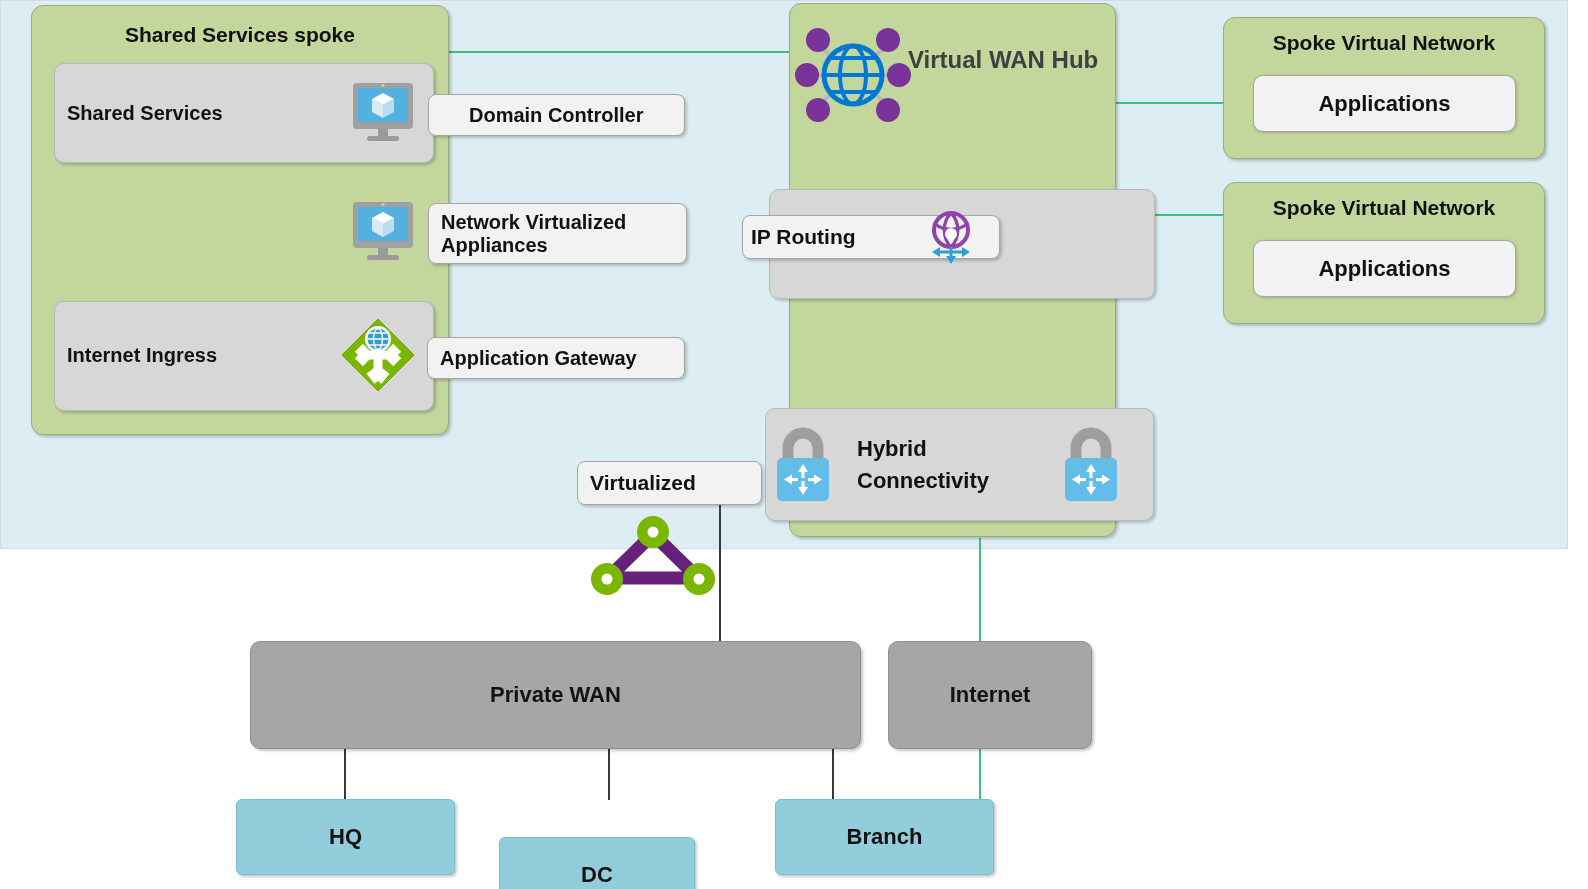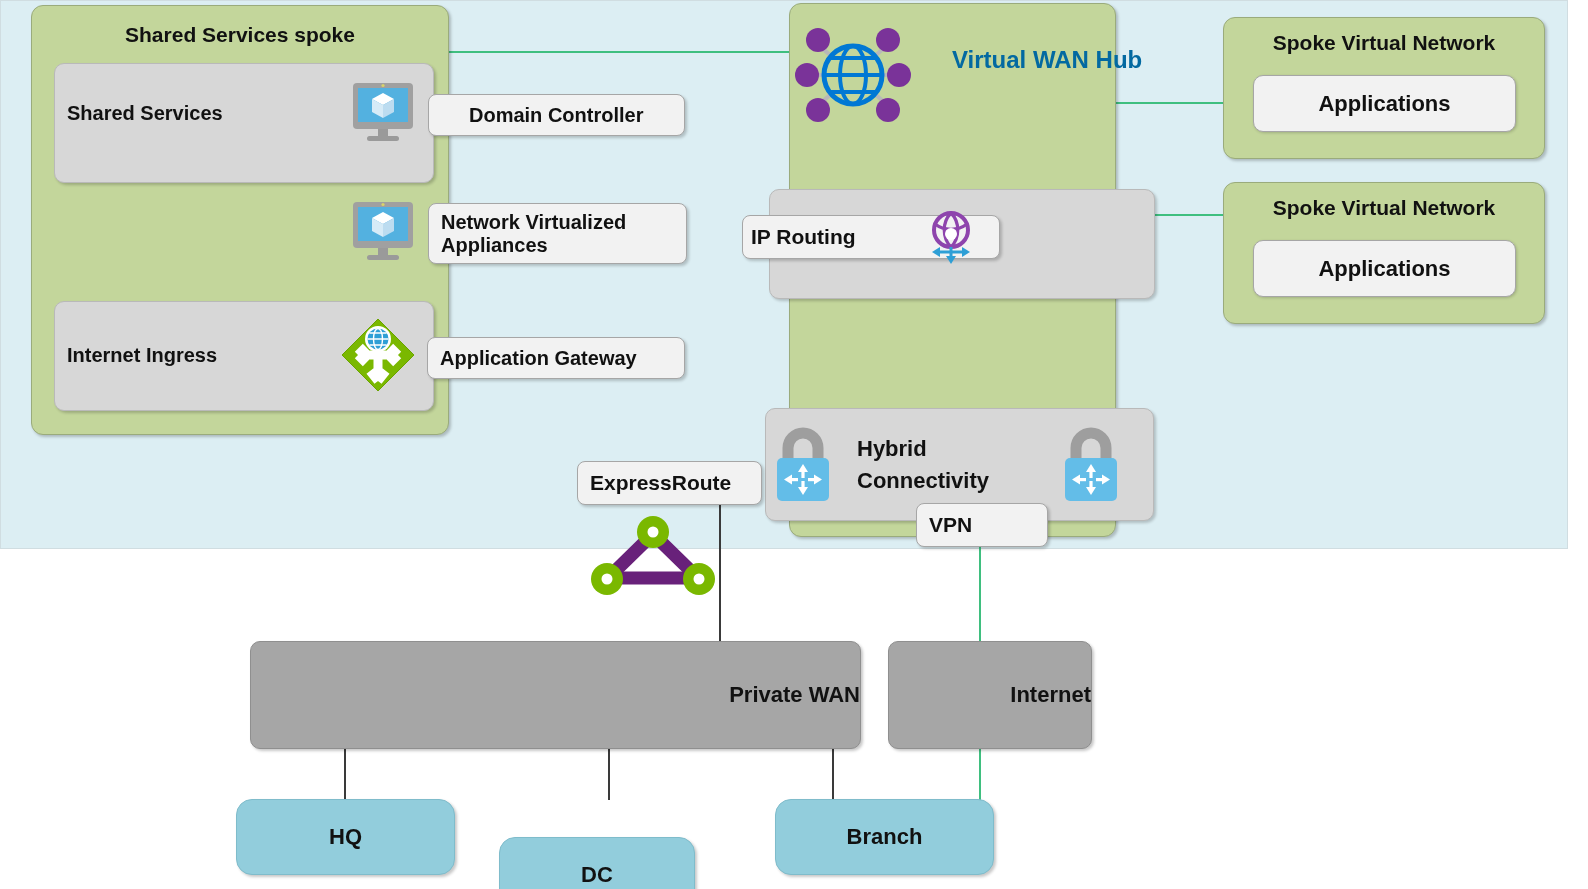--- a/index.html
+++ b/index.html
@@ -26,32 +26,32 @@
         box-shadow:2px 2px 3px rgba(0,0,0,.20);display:flex;align-items:center;
         padding:0 12px;font-weight:bold;color:#111;line-height:1.12;}
 
   
   .appbox{background:#f2f2f2;border:1px solid #a6a6a6;border-radius:10px;
           display:flex;align-items:center;justify-content:center;
           font-weight:bold;color:#111;box-shadow:1px 1px 3px rgba(0,0,0,.18);}
 
   
   .wanbox{background:#a6a6a6;border:1px solid #8f8f8f;border-radius:10px;
-          display:flex;align-items:center;justify-content:flex-end;
+          display:flex;align-items:center;justify-content:center;
           font-weight:bold;color:#111;box-shadow:2px 2px 3px rgba(0,0,0,.22);}
-  .sitebox{background:#92cddc;border:1px solid #7fbccb;border-radius:16px;
+  .sitebox{background:#92cddc;border:1px solid #7fbccb;border-radius:6px;
            display:flex;align-items:center;justify-content:center;
            font-weight:bold;color:#111;box-shadow:2px 2px 3px rgba(0,0,0,.22);}
 
   
   .gline{background:#3fbf7f;}
   .bline{background:#3a3a3a;}
 
   .ic{position:absolute;}
-  .hubtitle{position:absolute;font-weight:bold;color:#0369a1;margin-left:44px;}
+  .hubtitle{position:absolute;font-weight:bold;color:#404040;}
 </style>
 </head>
 <body>
 
 <div id="stage">
 
   <div class="abs" id="canvas"></div>
 
   <div class="abs gline" style="left:448px;top:51px;width:344px;height:2px;"></div>
   <div class="abs gline" style="left:1116px;top:102px;width:108px;height:2px;"></div>
@@ -62,21 +62,21 @@
   <div class="abs gline" style="left:979px;top:748px;width:2px;height:52px;"></div>
 
   <div class="abs bline" style="left:344px;top:748px;width:2px;height:52px;"></div>
   <div class="abs bline" style="left:608px;top:748px;width:2px;height:52px;"></div>
   <div class="abs bline" style="left:832px;top:748px;width:2px;height:52px;"></div>
 
   <div class="abs grp" style="left:31px;top:5px;width:418px;height:430px;">
     <div class="grp-title" style="top:17px;font-size:21px;">Shared Services spoke</div>
   </div>
 
-  <div class="abs panel" style="left:54px;top:63px;width:380px;height:120px;">
+  <div class="abs panel" style="left:54px;top:63px;width:380px;height:100px;">
     <div class="panel-label" style="left:12px;top:38px;font-size:20px;">Shared Services</div>
   </div>
 
   <div class="abs ic" style="left:349px;top:77px;width:72px;height:72px;">
     <svg width="72" height="72" viewBox="0 0 72 72">
       <rect x="4" y="6" width="60" height="46" rx="4" fill="#a0a0a0"></rect>
       <rect x="9" y="11" width="50" height="34" fill="#53b1e0"></rect>
       <circle cx="34" cy="8.5" r="1.6" fill="#d8d36a"></circle>
       <rect x="29" y="52" width="10" height="8" fill="#9a9a9a"></rect>
       <rect x="18" y="59" width="32" height="5" rx="2.5" fill="#9a9a9a"></rect>
@@ -208,43 +208,40 @@
           <rect x="33.4" y="57" width="3.2" height="6"></rect>
         <polygon points="16,55.5 24,50.5 24,60.5"></polygon>
           <rect x="24" y="54" width="6" height="3.2"></rect>
         <polygon points="54,55.5 46,50.5 46,60.5"></polygon>
           <rect x="40" y="54" width="6" height="3.2"></rect>
       </g>
     </svg>
   </div>
 
   <div class="abs chip" style="left:577px;top:461px;width:185px;height:44px;font-size:21px;">
-    <span>ExpressRoute</span>
+    <span>Virtualized</span>
   </div>
   <div class="abs ic" style="left:586px;top:513px;width:140px;height:90px;">
     <svg width="140" height="90" viewBox="0 0 140 90">
       <g stroke="#68217a" stroke-width="13" stroke-linecap="round" fill="none">
         <line x1="67" y1="21" x2="22" y2="65"></line>
         <line x1="67" y1="21" x2="112" y2="65"></line>
         <line x1="22" y1="65" x2="112" y2="65"></line>
       </g>
       <g>
         <circle cx="67" cy="19" r="16" fill="#7ab800"></circle>
           <circle cx="67" cy="19" r="5.5" fill="#ffffff"></circle>
         <circle cx="21" cy="66" r="16" fill="#7ab800"></circle>
           <circle cx="21" cy="66" r="5.5" fill="#ffffff"></circle>
         <circle cx="113" cy="66" r="16" fill="#7ab800"></circle>
           <circle cx="113" cy="66" r="5.5" fill="#ffffff"></circle>
       </g>
     </svg>
   </div>
 
-  <div class="abs chip" style="left:916px;top:503px;width:132px;height:44px;font-size:21px;">
-    <span>VPN</span>
-  </div>
 
   <div class="abs grp" style="left:1223px;top:17px;width:322px;height:142px;">
     <div class="grp-title" style="top:13px;font-size:21px;">Spoke Virtual Network</div>
   </div>
   <div class="abs appbox" style="left:1253px;top:75px;width:263px;height:57px;font-size:22px;">
     <span>Applications</span>
   </div>
 
   <div class="abs grp" style="left:1223px;top:182px;width:322px;height:142px;">
     <div class="grp-title" style="top:13px;font-size:21px;">Spoke Virtual Network</div>

